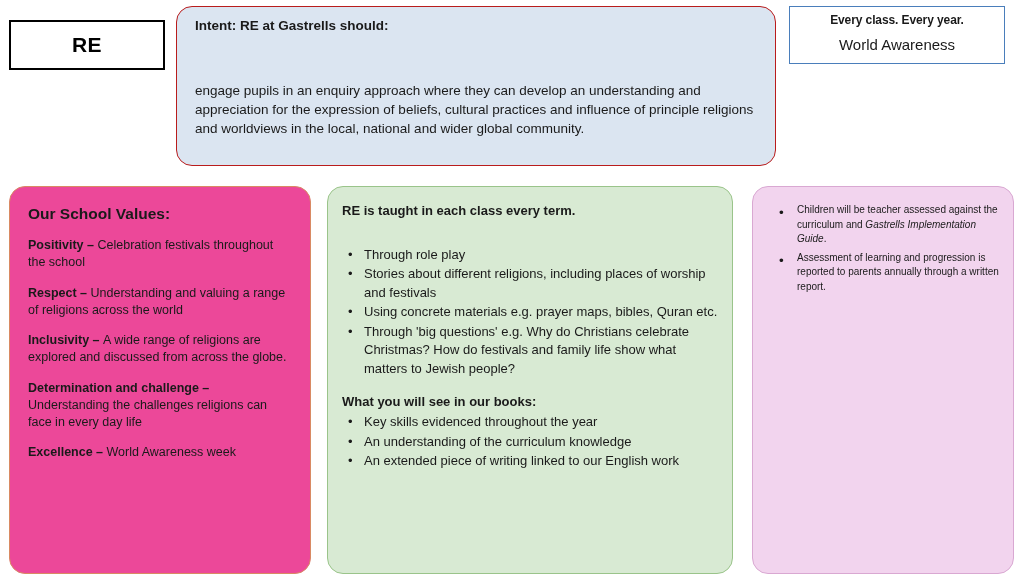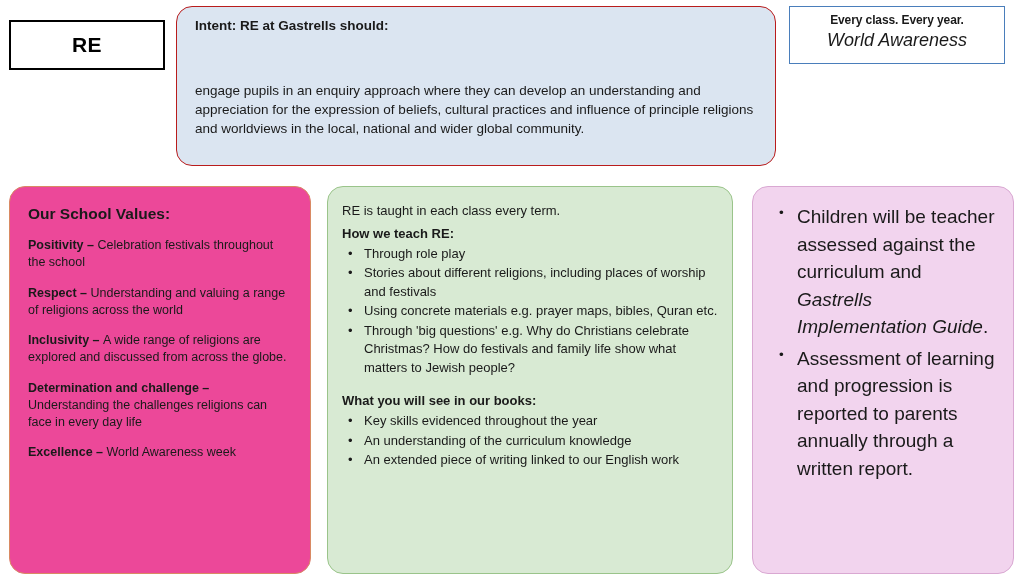--- a/index.html
+++ b/index.html
@@ -79,24 +79,23 @@
     padding: 6px 8px 0 8px;
     text-align: center;
   }
   .every-line1 {
     font-size: 12px;
     font-weight: bold;
     color: #1a1a1a;
     letter-spacing: -0.1px;
   }
   .every-line2 {
-    font-size: 18px;
-    color: #1a1a1a;
-    margin-top: 3px;
-    font-style: italic;
+    font-size: 15px;
+    color: #1a1a1a;
+    margin-top: 9px;
   }
 
   
   .values-box {
     position: absolute;
     left: 9px;
     top: 186px;
     width: 302px;
     height: 388px;
     background: #ec4899;
@@ -129,23 +128,23 @@
     width: 406px;
     height: 388px;
     background: #d8ead3;
     border: 1px solid #9ac48a;
     border-radius: 16px;
     box-sizing: border-box;
     padding: 16px 14px 8px 14px;
   }
   .teach-lead {
     font-size: 13px;
-    font-weight: normal;
-    color: #1a1a1a;
-    margin-bottom: 8px;
+    font-weight: bold;
+    color: #1a1a1a;
+    margin-bottom: 28px;
   }
   .teach-sub {
     font-size: 13px;
     font-weight: bold;
     color: #1a1a1a;
     margin-bottom: 4px;
   }
   .teach-sub.second {
     margin-top: 16px;
   }
@@ -189,21 +188,21 @@
     color: #1a1a1a;
     margin-bottom: 22px;
   }
   ul.challenge-bullets {
     list-style: none;
     margin: 0;
     padding: 0;
   }
   ul.challenge-bullets li {
     position: relative;
-    font-size: 19px;
+    font-size: 10px;
     color: #1a1a1a;
     line-height: 1.45;
     padding-left: 22px;
     margin-bottom: 4px;
   }
   ul.challenge-bullets li::before {
     content: "\2022";
     position: absolute;
     left: 4px;
     top: 0;
@@ -236,21 +235,20 @@
         <div class="value-item"><b>Positivity – </b><span>Celebration festivals throughout the school</span></div>
         <div class="value-item"><b>Respect – </b><span>Understanding and valuing a range of religions across the world</span></div>
         <div class="value-item"><b>Inclusivity – </b><span>A wide range of religions are explored and discussed from across the globe.</span></div>
         <div class="value-item"><b>Determination and challenge – </b><span>Understanding the challenges religions can face in every day life</span></div>
         <div class="value-item"><b>Excellence – </b><span>World Awareness week</span></div>
       </div>
   </div>
 
   <div class="teach-box">
     <div class="teach-lead">RE is taught in each class every term.</div>
-    <div class="teach-sub">How we teach RE:</div>
     <ul class="bullets" id="how-list">
         <li>Through role play</li>
         <li>Stories about different religions, including places of worship and festivals</li>
         <li>Using concrete materials e.g. prayer maps, bibles, Quran etc.</li>
         <li>Through 'big questions' e.g. Why do Christians celebrate Christmas? How do festivals and family life show what matters to Jewish people?</li>
       </ul>
     <div class="teach-sub second">What you will see in our books:</div>
     <ul class="bullets" id="books-list">
         <li>Key skills evidenced throughout the year</li>
         <li>An understanding of the curriculum knowledge</li>

